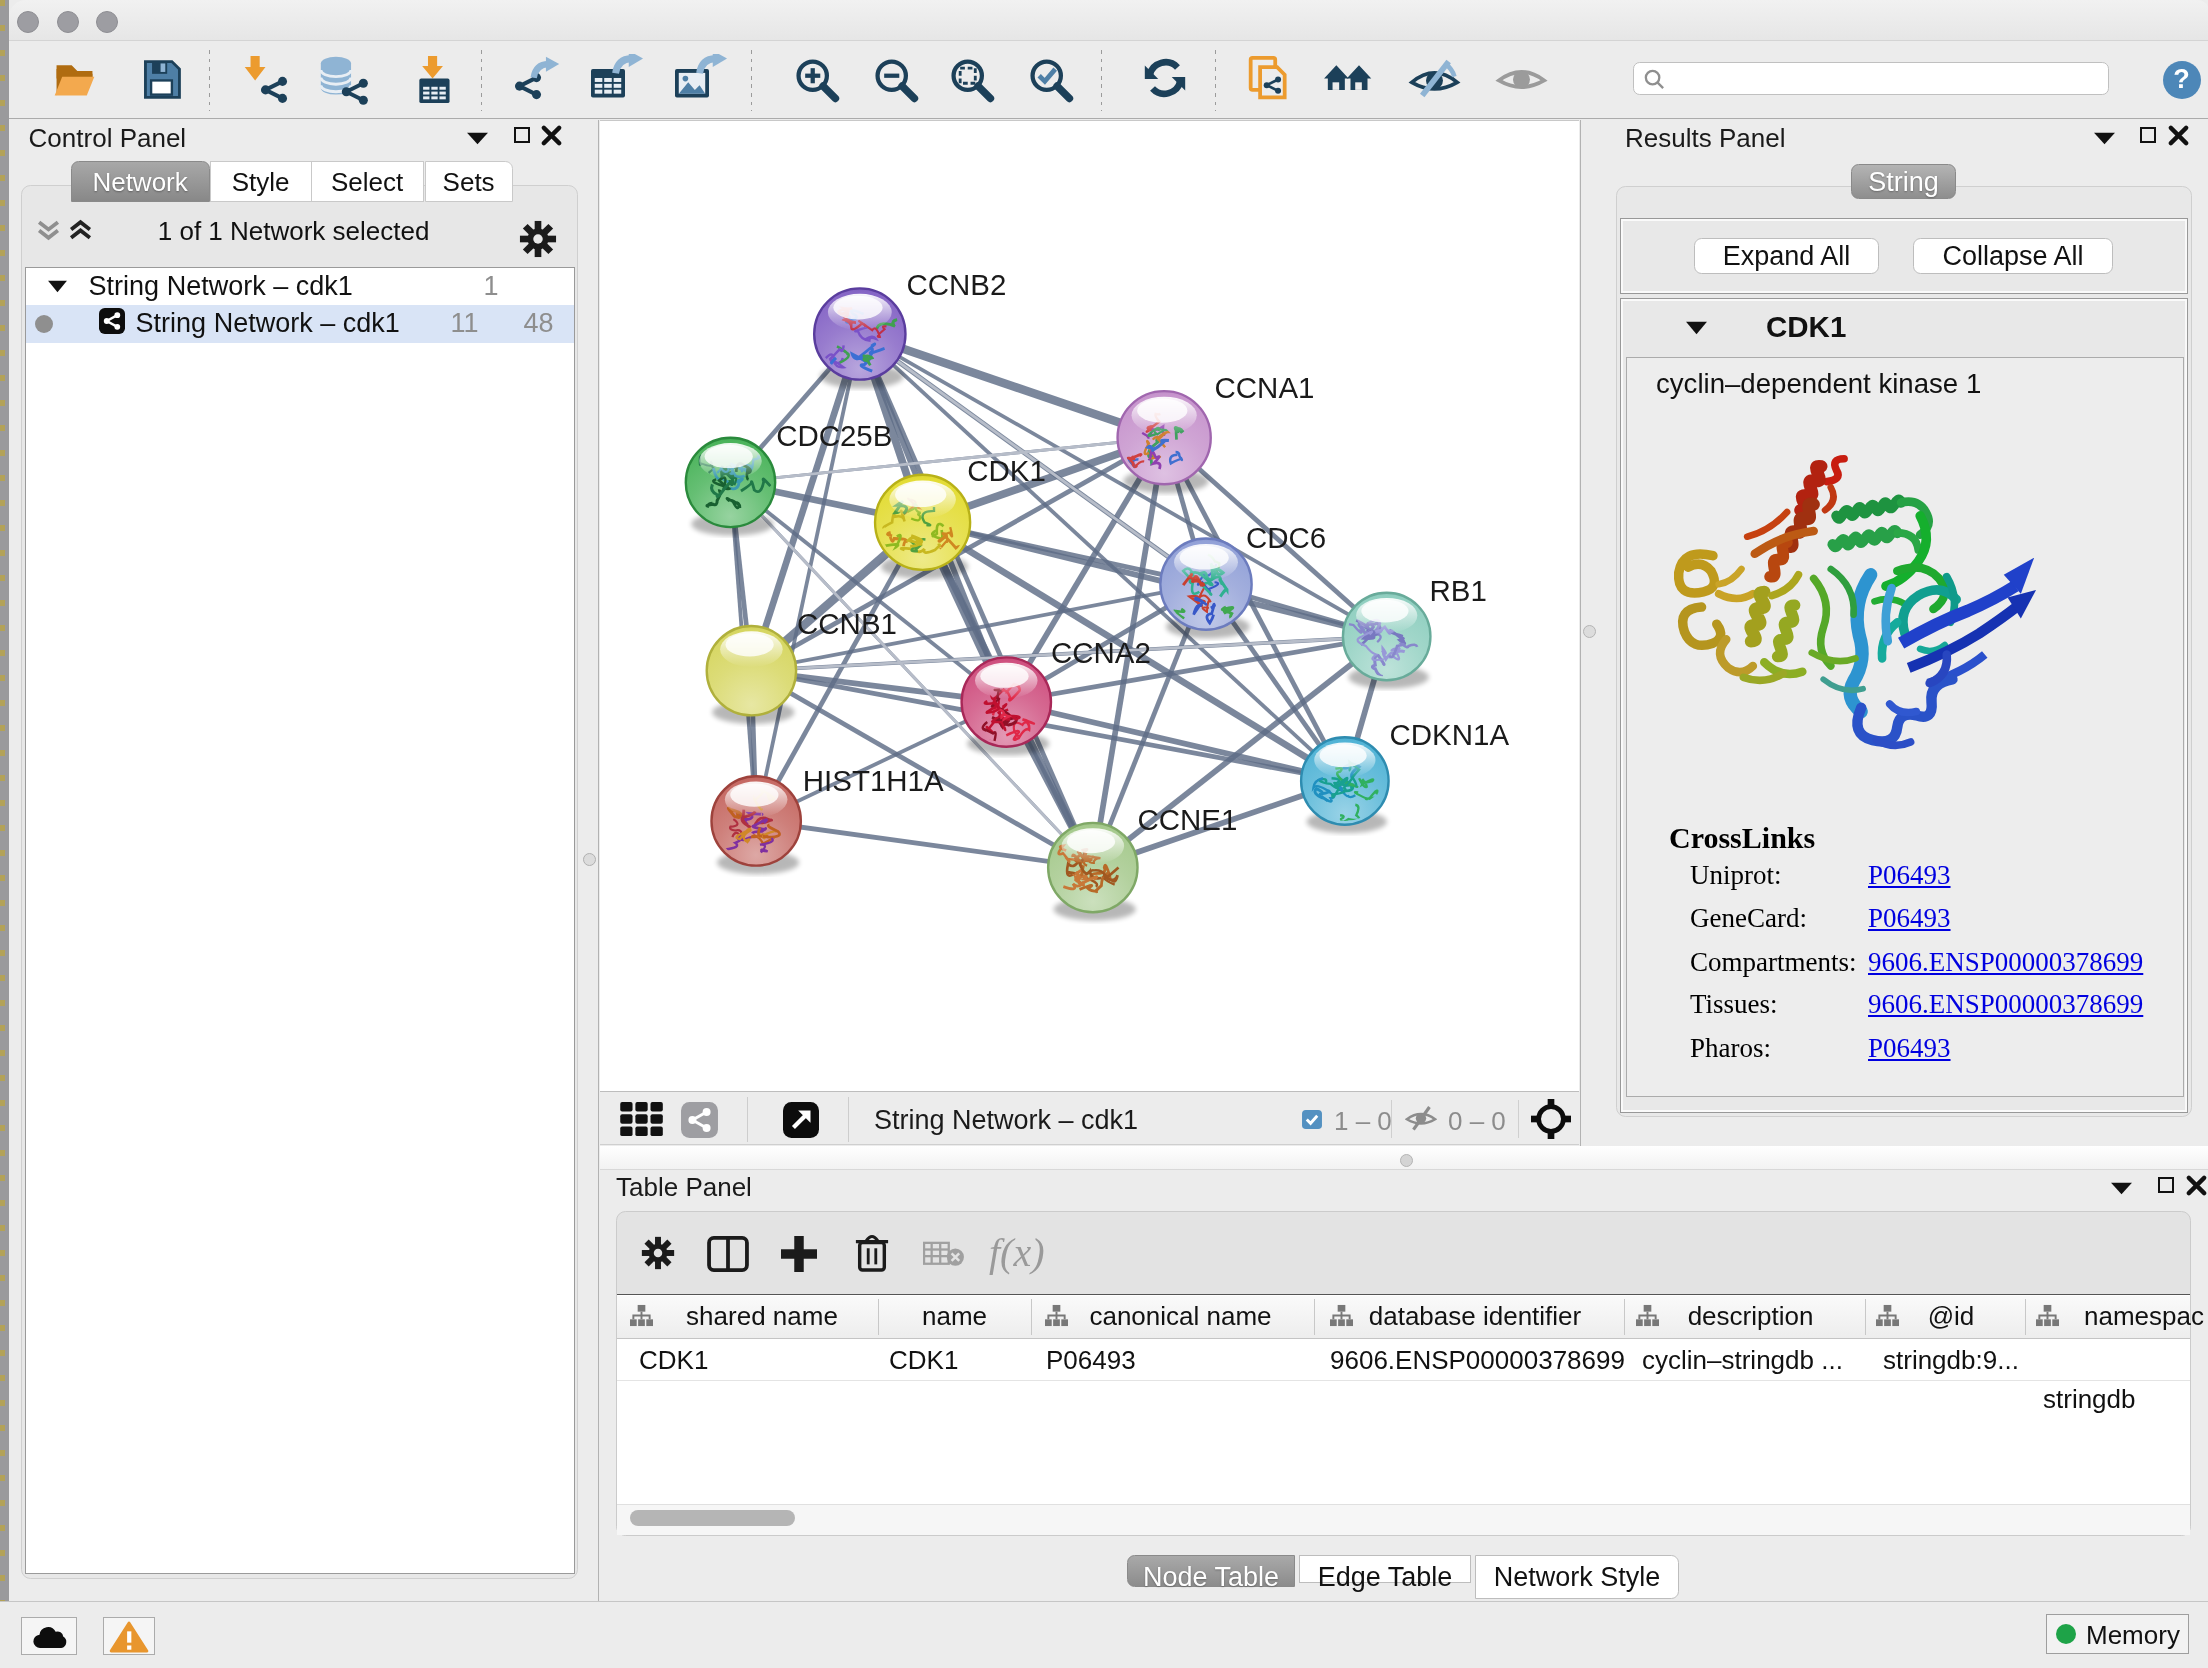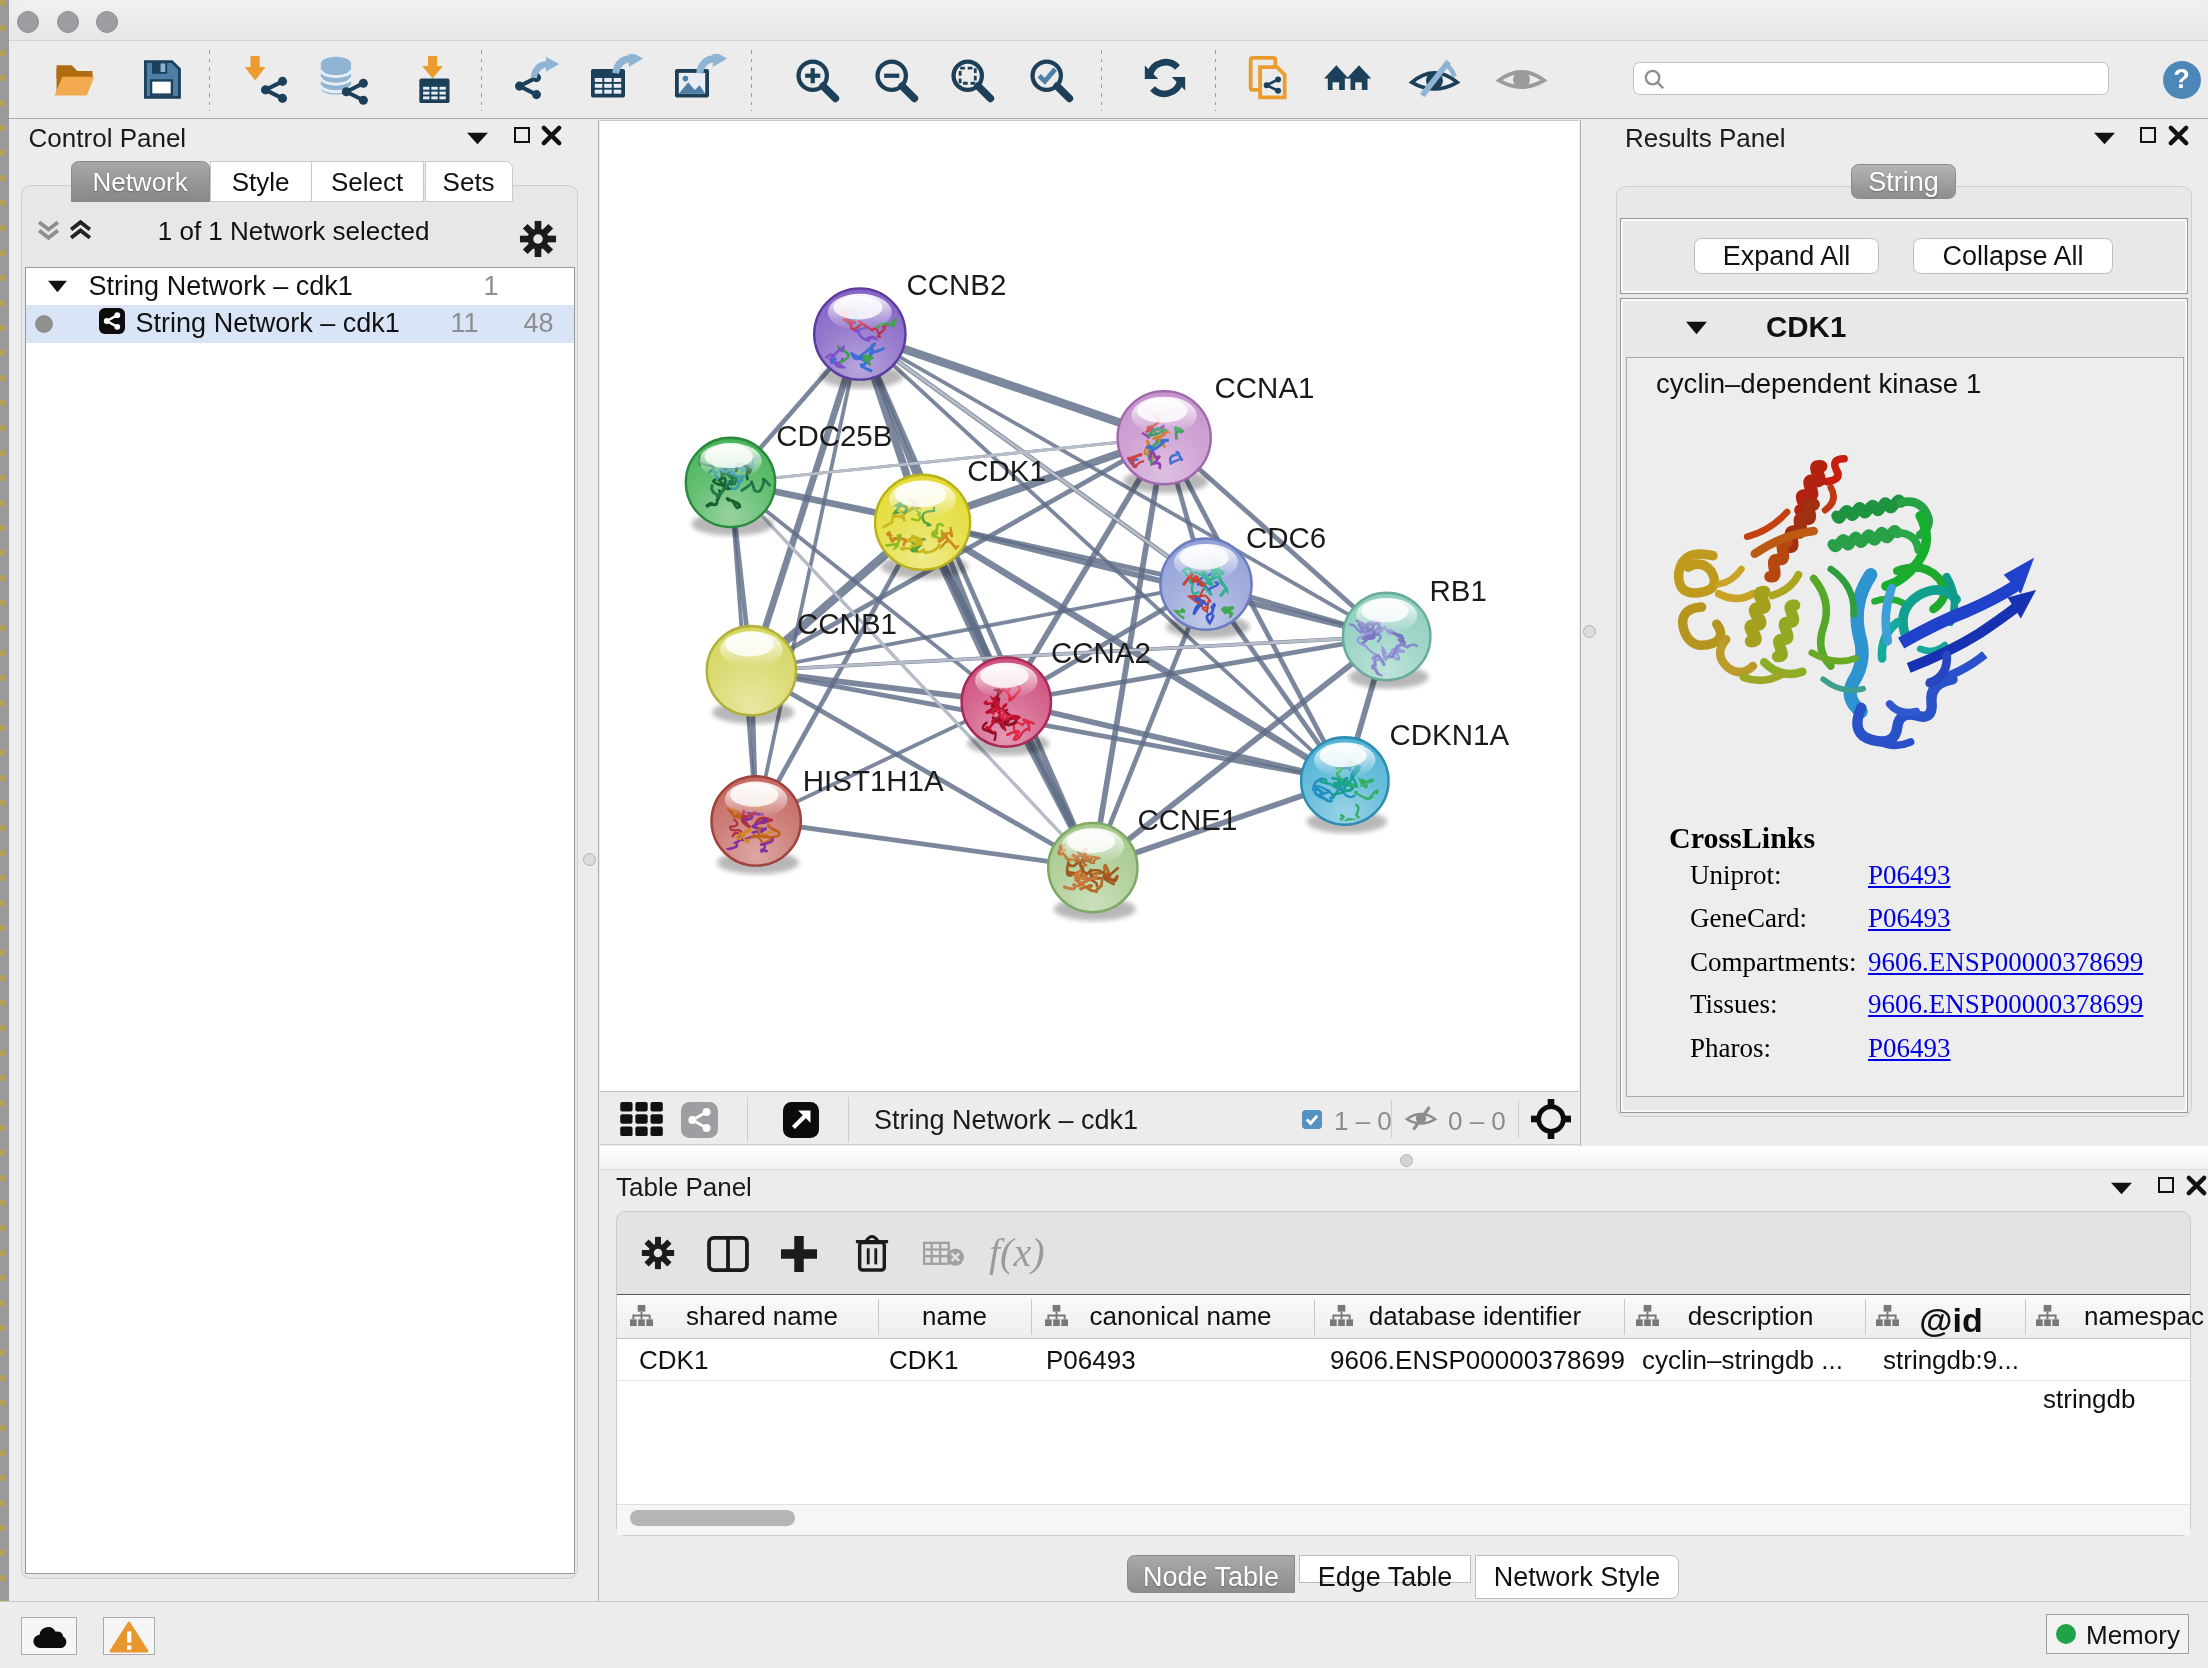--- a/index.html
+++ b/index.html
@@ -851,21 +851,21 @@
       <g fill="#787878">
         <rect x="9" y="1" width="8" height="7"></rect>
         <rect x="1" y="16" width="7" height="7"></rect>
         <rect x="9.5" y="16" width="7" height="7"></rect>
         <rect x="18" y="16" width="7" height="7"></rect>
       </g>
       <g stroke="#787878" stroke-width="2" fill="none">
         <path d="M13,8 V12 M4.5,16 V12 H21.5 V16 M13,12 V16"></path>
       </g>
     </svg>
-<div class="abs" style="left:1308px;top:131px;width:86px;text-align:center;font-size:34px;color:#111;font-weight:bold;">@id</div>
+<div class="abs" style="left:1308px;top:131px;width:86px;text-align:center;font-size:26px;color:#111;">@id</div>
 <svg class="abs" style="left:1435px;top:134px;" width="25" height="23" viewBox="0 0 26 24">
       <g fill="#787878">
         <rect x="9" y="1" width="8" height="7"></rect>
         <rect x="1" y="16" width="7" height="7"></rect>
         <rect x="9.5" y="16" width="7" height="7"></rect>
         <rect x="18" y="16" width="7" height="7"></rect>
       </g>
       <g stroke="#787878" stroke-width="2" fill="none">
         <path d="M13,8 V12 M4.5,16 V12 H21.5 V16 M13,12 V16"></path>
       </g>
@@ -874,21 +874,21 @@
 <div class="abs" style="left:39px;top:175px;font-size:26px;color:#111;">CDK1</div>
 <div class="abs" style="left:289px;top:175px;font-size:26px;color:#111;">CDK1</div>
 <div class="abs" style="left:446px;top:175px;font-size:26px;color:#111;">P06493</div>
 <div class="abs" style="left:730px;top:175px;font-size:26px;color:#111;">9606.ENSP00000378699</div>
 <div class="abs" style="left:1042px;top:175px;font-size:26px;color:#111;">cyclin–stringdb ...</div>
 <div class="abs" style="left:1283px;top:175px;font-size:26px;color:#111;">stringdb:9...</div>
 <div class="abs" style="left:1443px;top:175px;font-size:26px;color:#111;margin-top:39px;">stringdb</div>
 <div class="abs" style="left:17px;top:210px;width:1573px;height:1px;background:#e4e4e4;"></div>
 <div class="abs" style="left:17px;top:334px;width:1573px;height:31px;background:#f6f6f6;border-top:1px solid #e0e0e0;"></div>
 <div class="abs" style="left:29.5px;top:340px;width:165px;height:16px;background:#b5b5b5;border-radius:8.6px;"></div>
-<div class="abs" style="left:527px;top:385px;width:168px;height:38px;background:linear-gradient(#a9a9a9,#8c8c8c);border:1px solid #8a8a8a;border-radius:7.6px 0 0 7.6px;color:#fff;font-size:27px;text-align:center;line-height:43px;text-shadow:0 1px 1.9px rgba(0,0,0,.3);">Node Table</div>
+<div class="abs" style="left:527px;top:385px;width:168px;height:32px;background:linear-gradient(#a9a9a9,#8c8c8c);border:1px solid #8a8a8a;border-radius:7.6px 0 0 7.6px;color:#fff;font-size:27px;text-align:center;line-height:43px;text-shadow:0 1px 1.9px rgba(0,0,0,.3);">Node Table</div>
 <div class="abs" style="left:699px;top:385px;width:172px;height:28px;background:#fff;border:1px solid #bdbdbd;color:#111;font-size:27px;text-align:center;line-height:43px;">Edge Table</div>
 <div class="abs" style="left:875px;top:385px;width:204px;height:44px;background:#fff;border:1px solid #bdbdbd;border-radius:0 7.6px 7.6px 0;color:#111;font-size:27px;text-align:center;line-height:43px;">Network Style</div>
 
 </div>
 
 <div id="statusbar" class="abs" style="left:0;top:1601px;width:2208px;height:68px;background:#ececec;border-top:1px solid #c6c6c6;">
 <div class="abs" style="left:21px;top:15px;width:56px;height:38px;background:#f5f5f5;border:1px solid #ababab;"></div>
 <svg class="abs" style="left:31px;top:23px;" width="36" height="25" viewBox="0 0 38 26">
 <path d="M10,24 a7,7 0 0 1 -1,-14 a9,9 0 0 1 17,-3 a6,6 0 0 1 8,5 a6.5,6.5 0 0 1 -2,12 z" fill="#0d0d0d"></path>
     </svg>

